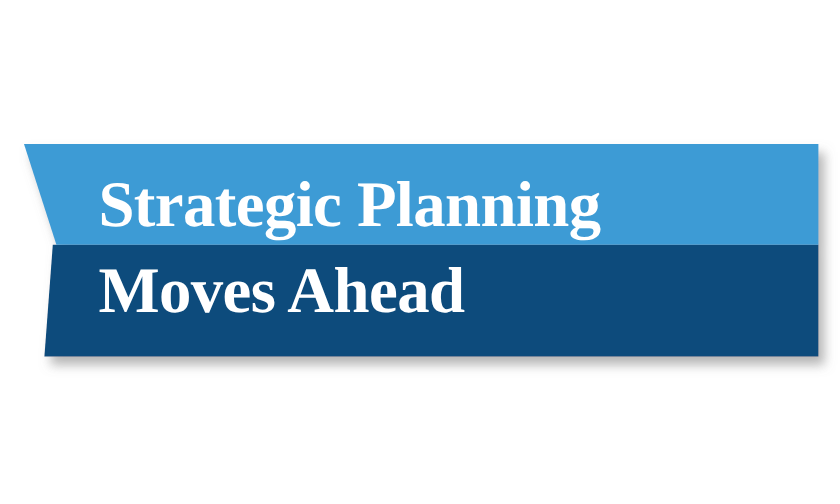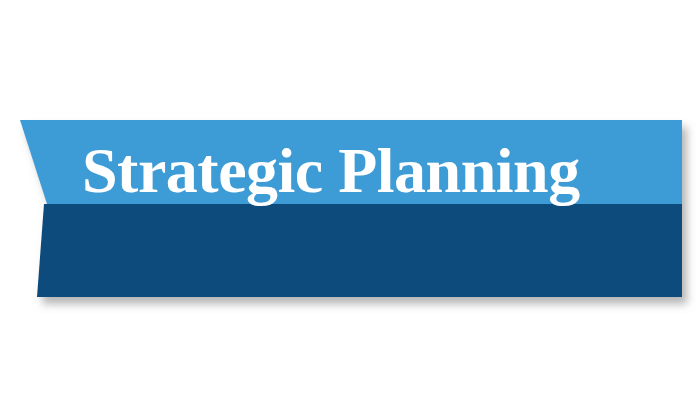--- a/index.html
+++ b/index.html
@@ -46,21 +46,21 @@
     height: 420px;
     pointer-events: none;
   }
 
   .headline-line {
     position: absolute;
     left: 82px;
     color: #ffffff;
     font-family: "Liberation Serif", "DejaVu Serif", serif;
     font-weight: bold;
-    font-size: 64px;
+    font-size: 54px;
     line-height: 63px;
     letter-spacing: -0.5px;
     white-space: nowrap;
   }
 
   .headline-line--top {
     top: 139px;
   }
 
   .headline-line--bottom {
@@ -84,15 +84,16 @@
 
         <polygon points="44,204 682,204 682,297 37,297" fill="#0c4c7c"></polygon>
 
         <polygon points="20,120 682,120 682,204 47,204" fill="#3e9bd5"></polygon>
       </g>
     </svg>
   </div>
 
   <div class="headline-layer">
     <div class="headline-line headline-line--top">Strategic Planning</div>
+    <div class="headline-line headline-line--bottom">Moves Ahead</div>
   </div>
 
 </div>
 
 </body></html>

